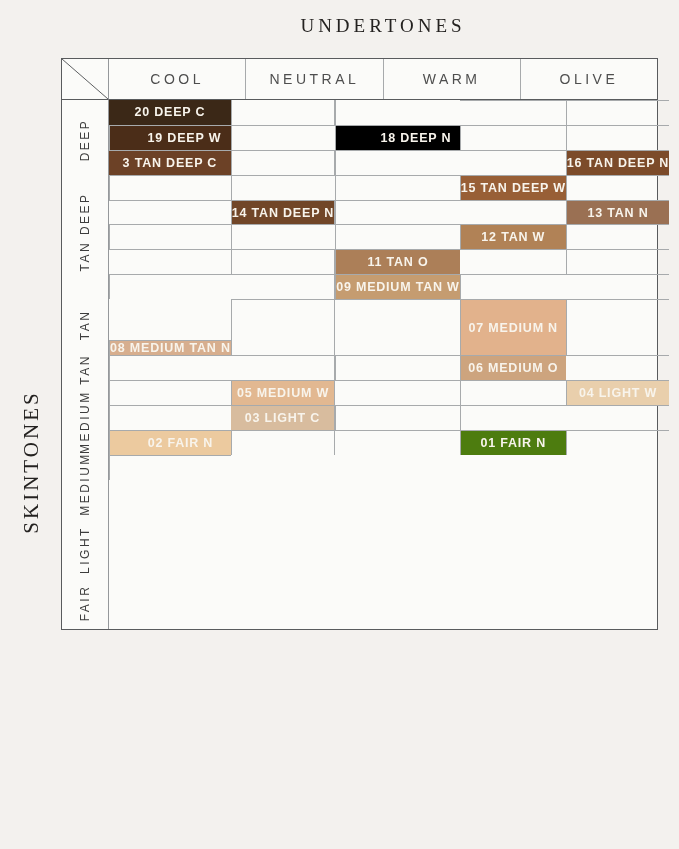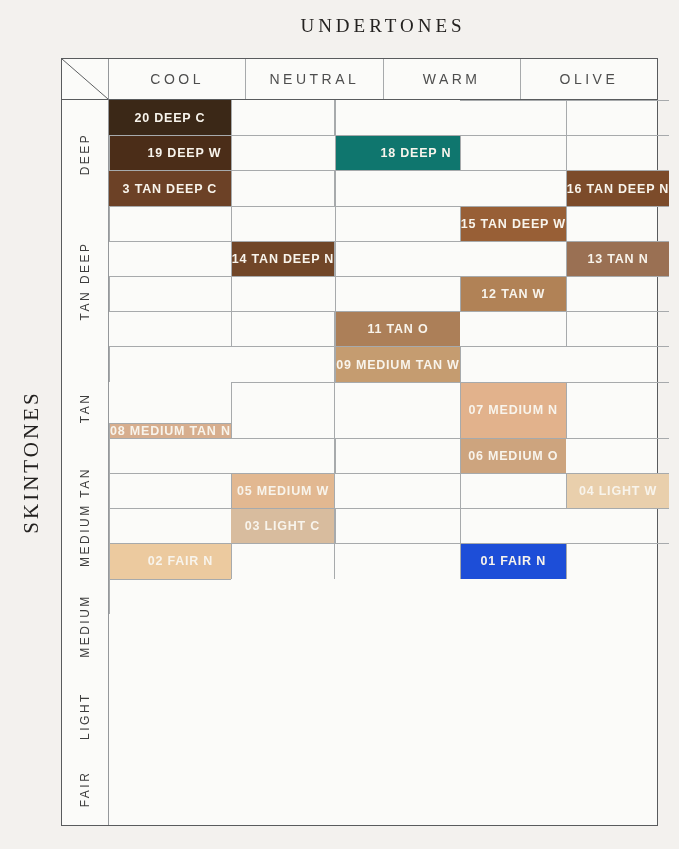--- a/index.html
+++ b/index.html
@@ -13,21 +13,21 @@
     font-family:"Liberation Serif",serif;font-size:19px;letter-spacing:4px;
     color:#242220;font-weight:400;white-space:nowrap;
   }
   .side-title{
     position:absolute;left:31px;top:462px;
     transform:translate(-50%,-50%) rotate(-90deg);transform-origin:center;
     font-family:"Liberation Serif",serif;font-size:21px;letter-spacing:3px;
     color:#242220;white-space:nowrap;
   }
   .table{
-    position:absolute;left:61px;top:58px;width:597px;height:768px;
+    position:absolute;left:61px;top:58px;width:597px;height:572px;
     border:1px solid #595b5d;background:#fbfbf9;box-sizing:border-box;
   }
   .corner{
     position:absolute;left:0;top:0;width:47px;height:41px;
     border-right:1px solid #95989b;border-bottom:1px solid #595b5d;
     box-sizing:border-box;
   }
   .corner svg{display:block;width:100%;height:100%;}
   .headers{
     position:absolute;left:47px;top:0;right:0;height:41px;display:flex;
@@ -116,21 +116,21 @@
         <div class="cell r0"></div>
         <div class="cell r0"></div>
         <div class="cell r0"></div>
         <div class="cell c0"></div>
         <div class="cell"></div>
         <div class="cell filled" style="background: rgb(75, 45, 24); padding-left: 28px;">
           <span>19 DEEP W</span>
         </div>
         <div class="cell"></div>
         <div class="cell c0"></div>
-        <div class="cell filled" style="background: #0f766e; padding-left: 36px;">
+        <div class="cell filled" style="background: #000000; padding-left: 36px;">
           <span>18 DEEP N</span>
         </div>
         <div class="cell"></div>
         <div class="cell"></div>
         <div class="cell c0 filled" style="background: rgb(108, 65, 38);">
           <span>3 TAN DEEP C</span>
         </div>
         <div class="cell"></div>
         <div class="cell"></div>
         <div class="cell"></div>
@@ -215,20 +215,20 @@
         <div class="cell"></div>
         <div class="cell"></div>
         <div class="cell"></div>
         <div class="cell c0"></div>
         <div class="cell filled" style="background: rgb(236, 202, 159); padding-left: 20px;">
           <span>02 FAIR N</span>
         </div>
         <div class="cell"></div>
         <div class="cell"></div>
         <div class="cell c0"></div>
-        <div class="cell filled" style="background: #1d4ed8; text-align: right;">
+        <div class="cell filled" style="background: #4d7c0f; text-align: right;">
           <span>01 FAIR N</span>
         </div>
         <div class="cell"></div>
         <div class="cell"></div>
       </div>
   </div>
 </div>
 
 </body></html>

